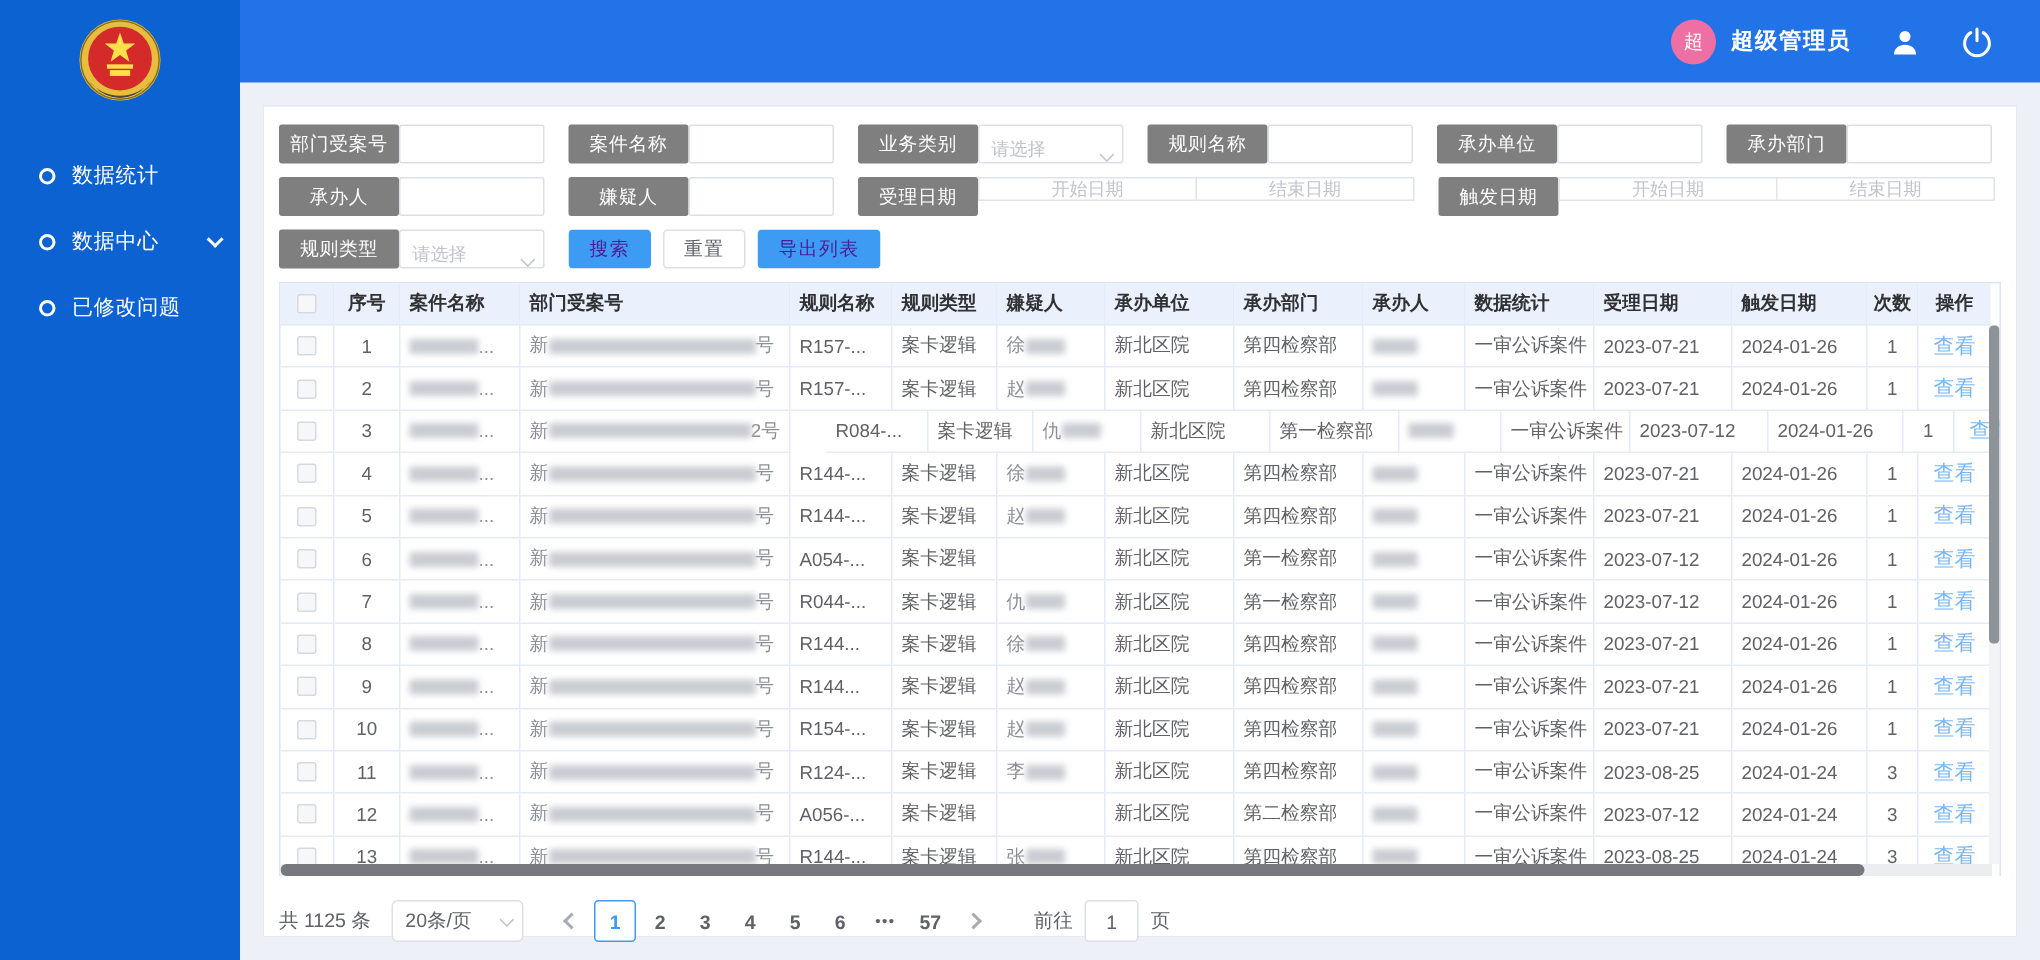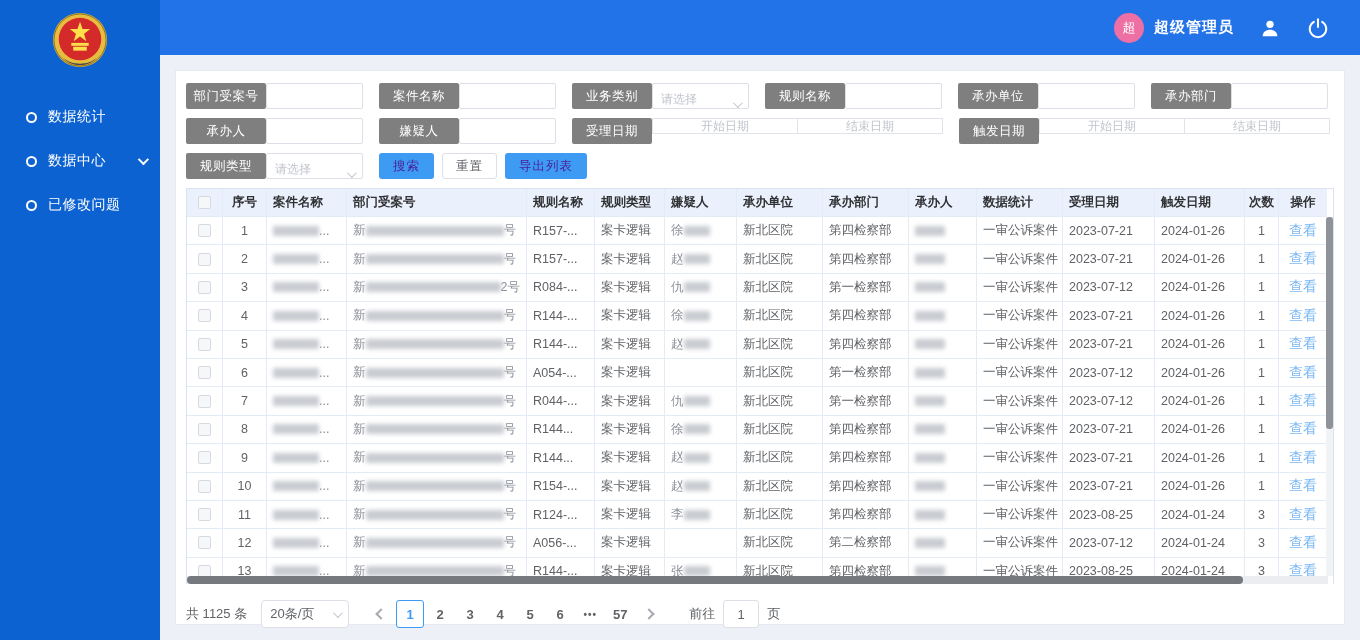--- a/index.html
+++ b/index.html
@@ -297,21 +297,21 @@
           <div class="cell center" style="width: 44px;">3</div>
           <div class="cell" style="width: 80px;">
             <span class="redact" style="width: 46px;"></span>
             <span class="rd-sfx">...</span>
           </div>
           <div class="cell" style="width: 180px;">
             <span class="rd-pfx">新</span>
             <span class="redact" style="width: 138px;"></span>
             <span class="rd-sfx">2号</span>
           </div>
-          <div class="cell" style="width: 68px;">R084-...</div>
+          <div class="cell" style="width: 68px; margin-left: 24px;">R084-...</div>
           <div class="cell" style="width: 70px;">案卡逻辑</div>
           <div class="cell" style="width: 72px;">
             <span class="rd-pfx">仇</span>
             <span class="redact" style="width: 26px;"></span>
           </div>
           <div class="cell" style="width: 86px;">新北区院</div>
           <div class="cell" style="width: 86px;">第一检察部</div>
           <div class="cell" style="width: 68px;">
             <span class="redact" style="width: 30px;"></span>
           </div>

